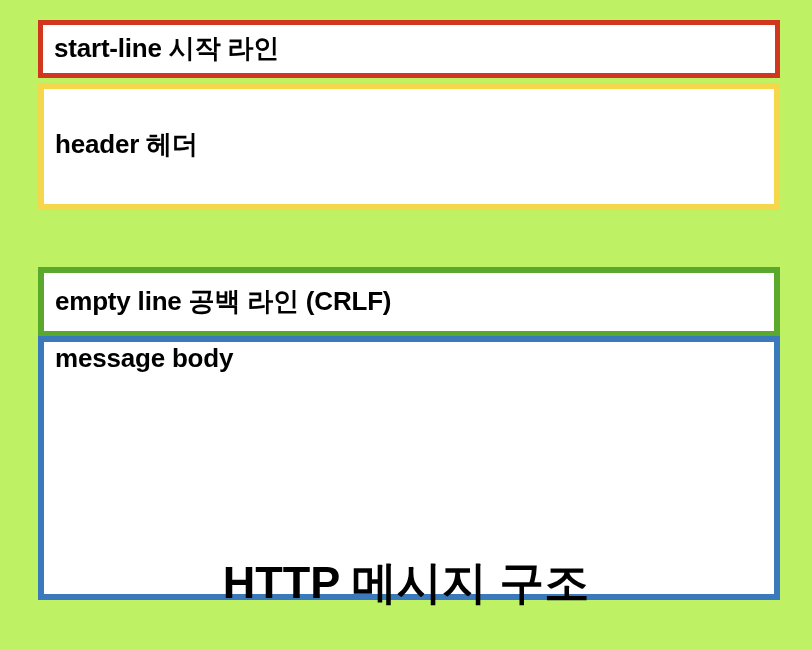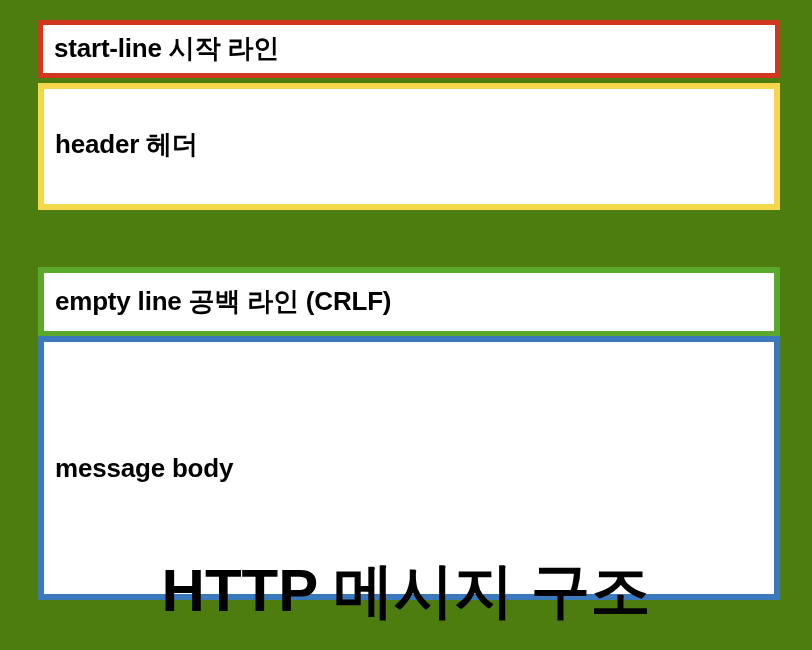--- a/index.html
+++ b/index.html
@@ -12,21 +12,21 @@
     height: 650px;
     overflow: hidden;
     font-family: "Liberation Sans", "DejaVu Sans", sans-serif;
     -webkit-font-smoothing: antialiased;
   }
 
   #diagram-root {
     position: relative;
     width: 812px;
     height: 650px;
-    background: #4d7c0f;
+    background: #bef264;
   }
 
   
   .msg-box {
     position: absolute;
     left: 38px;
     width: 742px;
     box-sizing: border-box;
     background: #ffffff;
     display: flex;
@@ -64,36 +64,36 @@
   #box-empty-line {
     top: 267px;
     height: 70px;
     border: 6px solid #5AA82C;
     align-items: center;
   }
   #box-message-body {
     top: 336px;
     height: 264px;
     border: 6px solid #0369a1;
-    align-items: center;
+    align-items: flex-start;
   }
   #box-message-body .box-label {
     margin-top: 2px;
   }
 
   
   #diagram-caption {
     position: absolute;
     left: 0;
     top: 556px;
     width: 812px;
     text-align: center;
     color: #000000;
     font-weight: bold;
-    font-size: 60px;
+    font-size: 45px;
     line-height: 1.18;
     letter-spacing: 0px;
   }
 </style>
 </head>
 <body>
 
 <div id="diagram-root">
 
   <div class="msg-box" id="box-start-line" style="border-color: rgb(209, 55, 31);">

